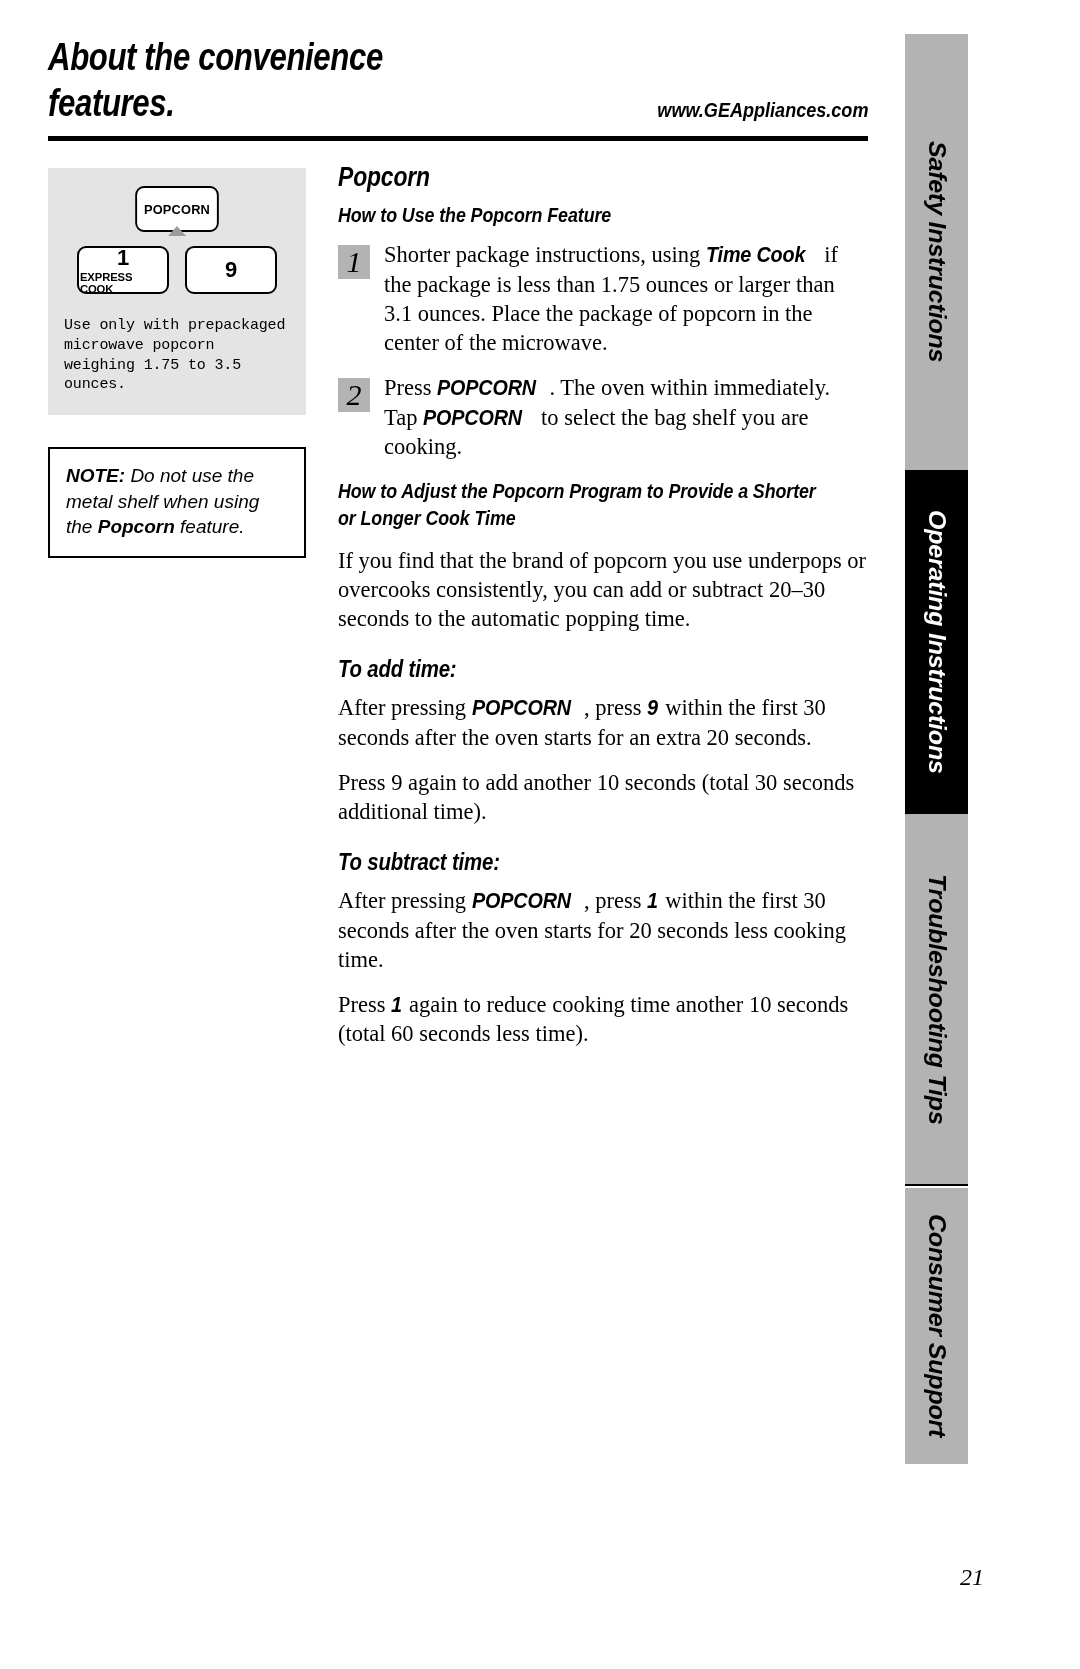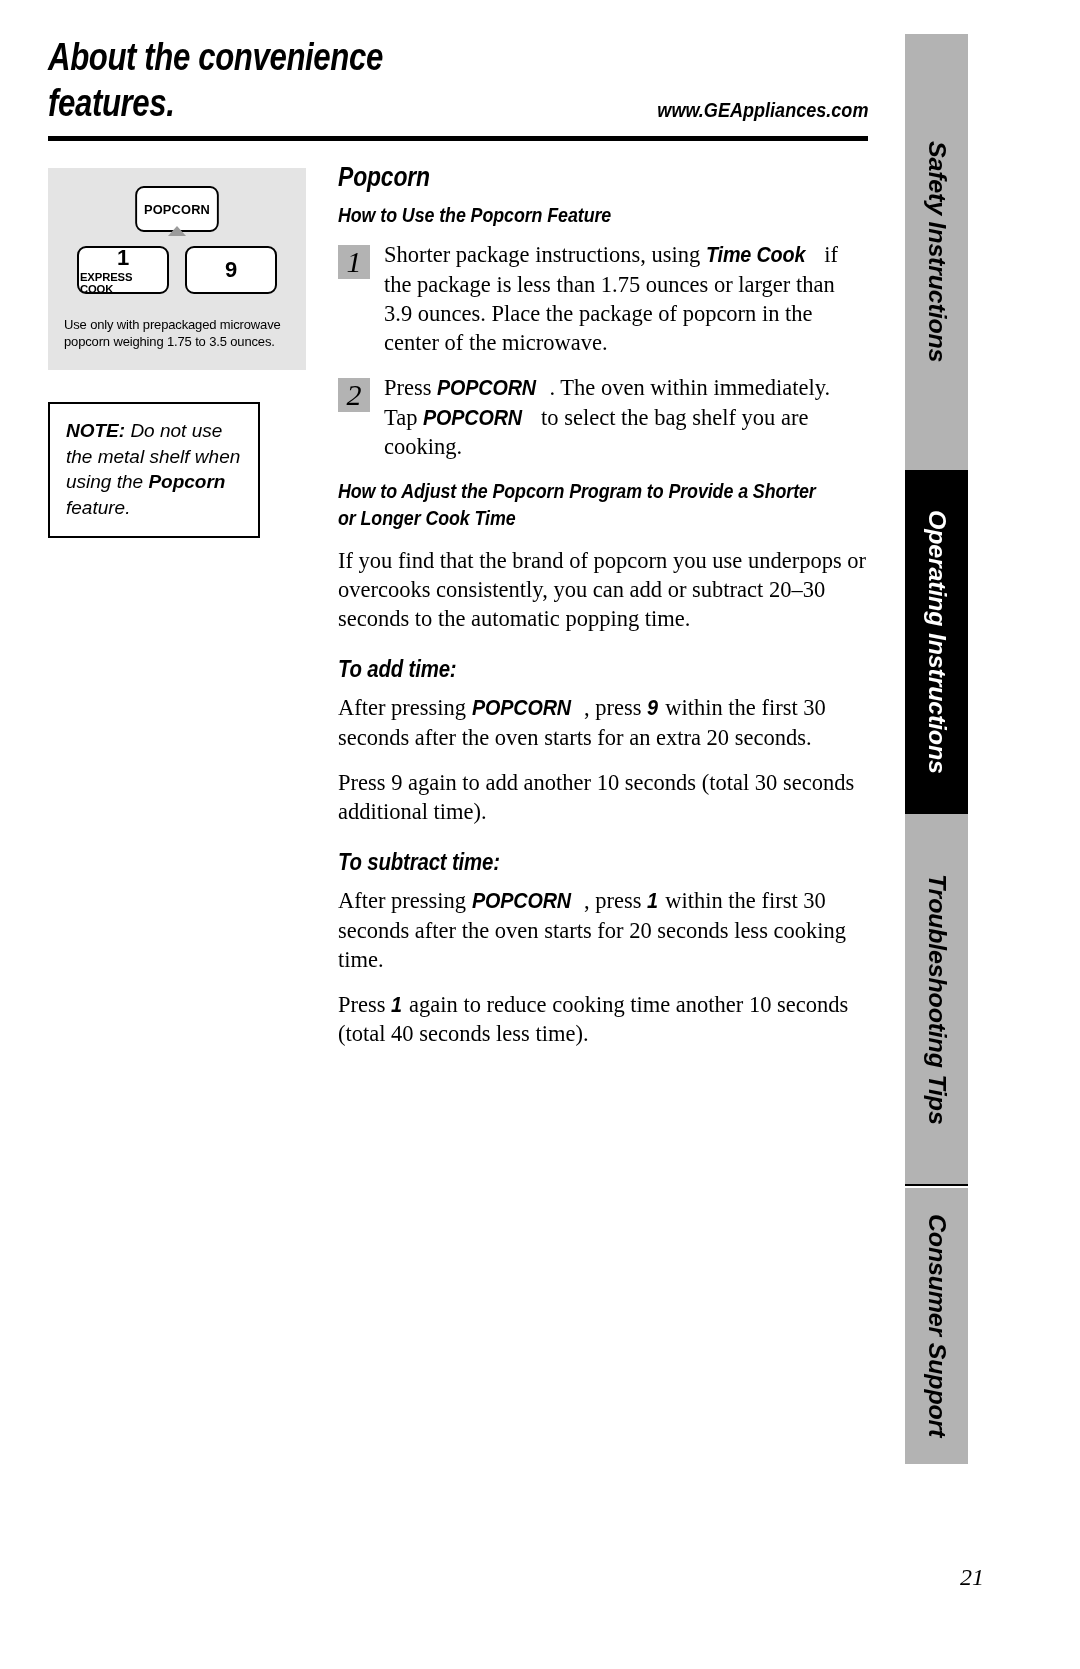--- a/index.html
+++ b/index.html
@@ -132,33 +132,33 @@
   }
   .key-sub {
     font-size: 11.5px;
     line-height: 1;
     margin-top: 3px;
     letter-spacing: -0.1px;
     transform: scaleX(0.98);
   }
   .key-num.with-sub .key-digit { margin-top: 2px; }
   .fig-caption {
-    font-family: Liberation Sans, sans-serif;
-    font-size: 13px;
+    font-family: Liberation Mono, monospace;
+    font-size: 15px;
     line-height: 1.32;
     margin-top: 22px;
     letter-spacing: -0.15px;
   }
 
   .note-box {
     border: 2.5px solid #000;
     margin-top: 32px;
     padding: 14px 14px 16px 16px;
     box-sizing: border-box;
-    width: 212px;
+    width: 258px;
     font-family: "Liberation Sans", sans-serif;
     font-style: italic;
     font-size: 19px;
     line-height: 1.34;
   }
   .note-box b { font-weight: bold; }
 
   
   .main-col {
     position: absolute;
@@ -324,39 +324,39 @@
 
   </div>
 
   <div class="main-col">
 
     <h2 class="h-section">Popcorn</h2>
     <h3 class="h-sub">How to Use the Popcorn Feature</h3>
 
     <div class="step">
       <div class="step-badge">1</div>
-      <div class="step-text"><span>Shorter package instructions, using </span><span class="kw">Time Cook</span><span> if the package is less than 1.75 ounces or larger than 3.9 ounces. Place the package of popcorn in the center of the microwave.</span></div>
+      <div class="step-text"><span>Shorter package instructions, using </span><span class="kw">Time Cook</span><span> if the package is less than 1.75 ounces or larger than 3.1 ounces. Place the package of popcorn in the center of the microwave.</span></div>
     </div>
 
     <div class="step">
       <div class="step-badge">2</div>
       <div class="step-text"><span>Press </span><span class="kw">POPCORN</span><span>. The oven within immediately. Tap </span><span class="kw">POPCORN</span><span> to select the bag shelf you are cooking.</span></div>
     </div>
 
     <h3 class="h-sub two-line"><span>How to Adjust the Popcorn Program to Provide a Shorter</span><br><span>or Longer Cook Time</span></h3>
 
     <p class="para">If you find that the brand of popcorn you use underpops or overcooks consistently, you can add or subtract 20–30 seconds to the automatic popping time.</p>
 
     <h4 class="h-micro">To add time:</h4>
     <p class="para"><span>After pressing </span><span class="kw">POPCORN</span><span>, press </span><span class="kw">9</span><span> within the first 30 seconds after the oven starts for an extra 20 seconds.</span></p>
     <p class="para">Press 9 again to add another 10 seconds (total 30 seconds additional time).</p>
 
     <h4 class="h-micro">To subtract time:</h4>
     <p class="para"><span>After pressing </span><span class="kw">POPCORN</span><span>, press </span><span class="kw">1</span><span> within the first 30 seconds after the oven starts for 20 seconds less cooking time.</span></p>
-    <p class="para"><span>Press </span><span class="kw">1</span><span> again to reduce cooking time another 10 seconds (total 40 seconds less time).</span></p>
+    <p class="para"><span>Press </span><span class="kw">1</span><span> again to reduce cooking time another 10 seconds (total 60 seconds less time).</span></p>
 
   </div>
 
   <div class="tab-rail">
     <div class="tab tab-safety">
       <span class="tab-label">Safety Instructions</span>
     </div>
     <div class="tab tab-operating">
       <span class="tab-label">Operating Instructions</span>
     </div>

